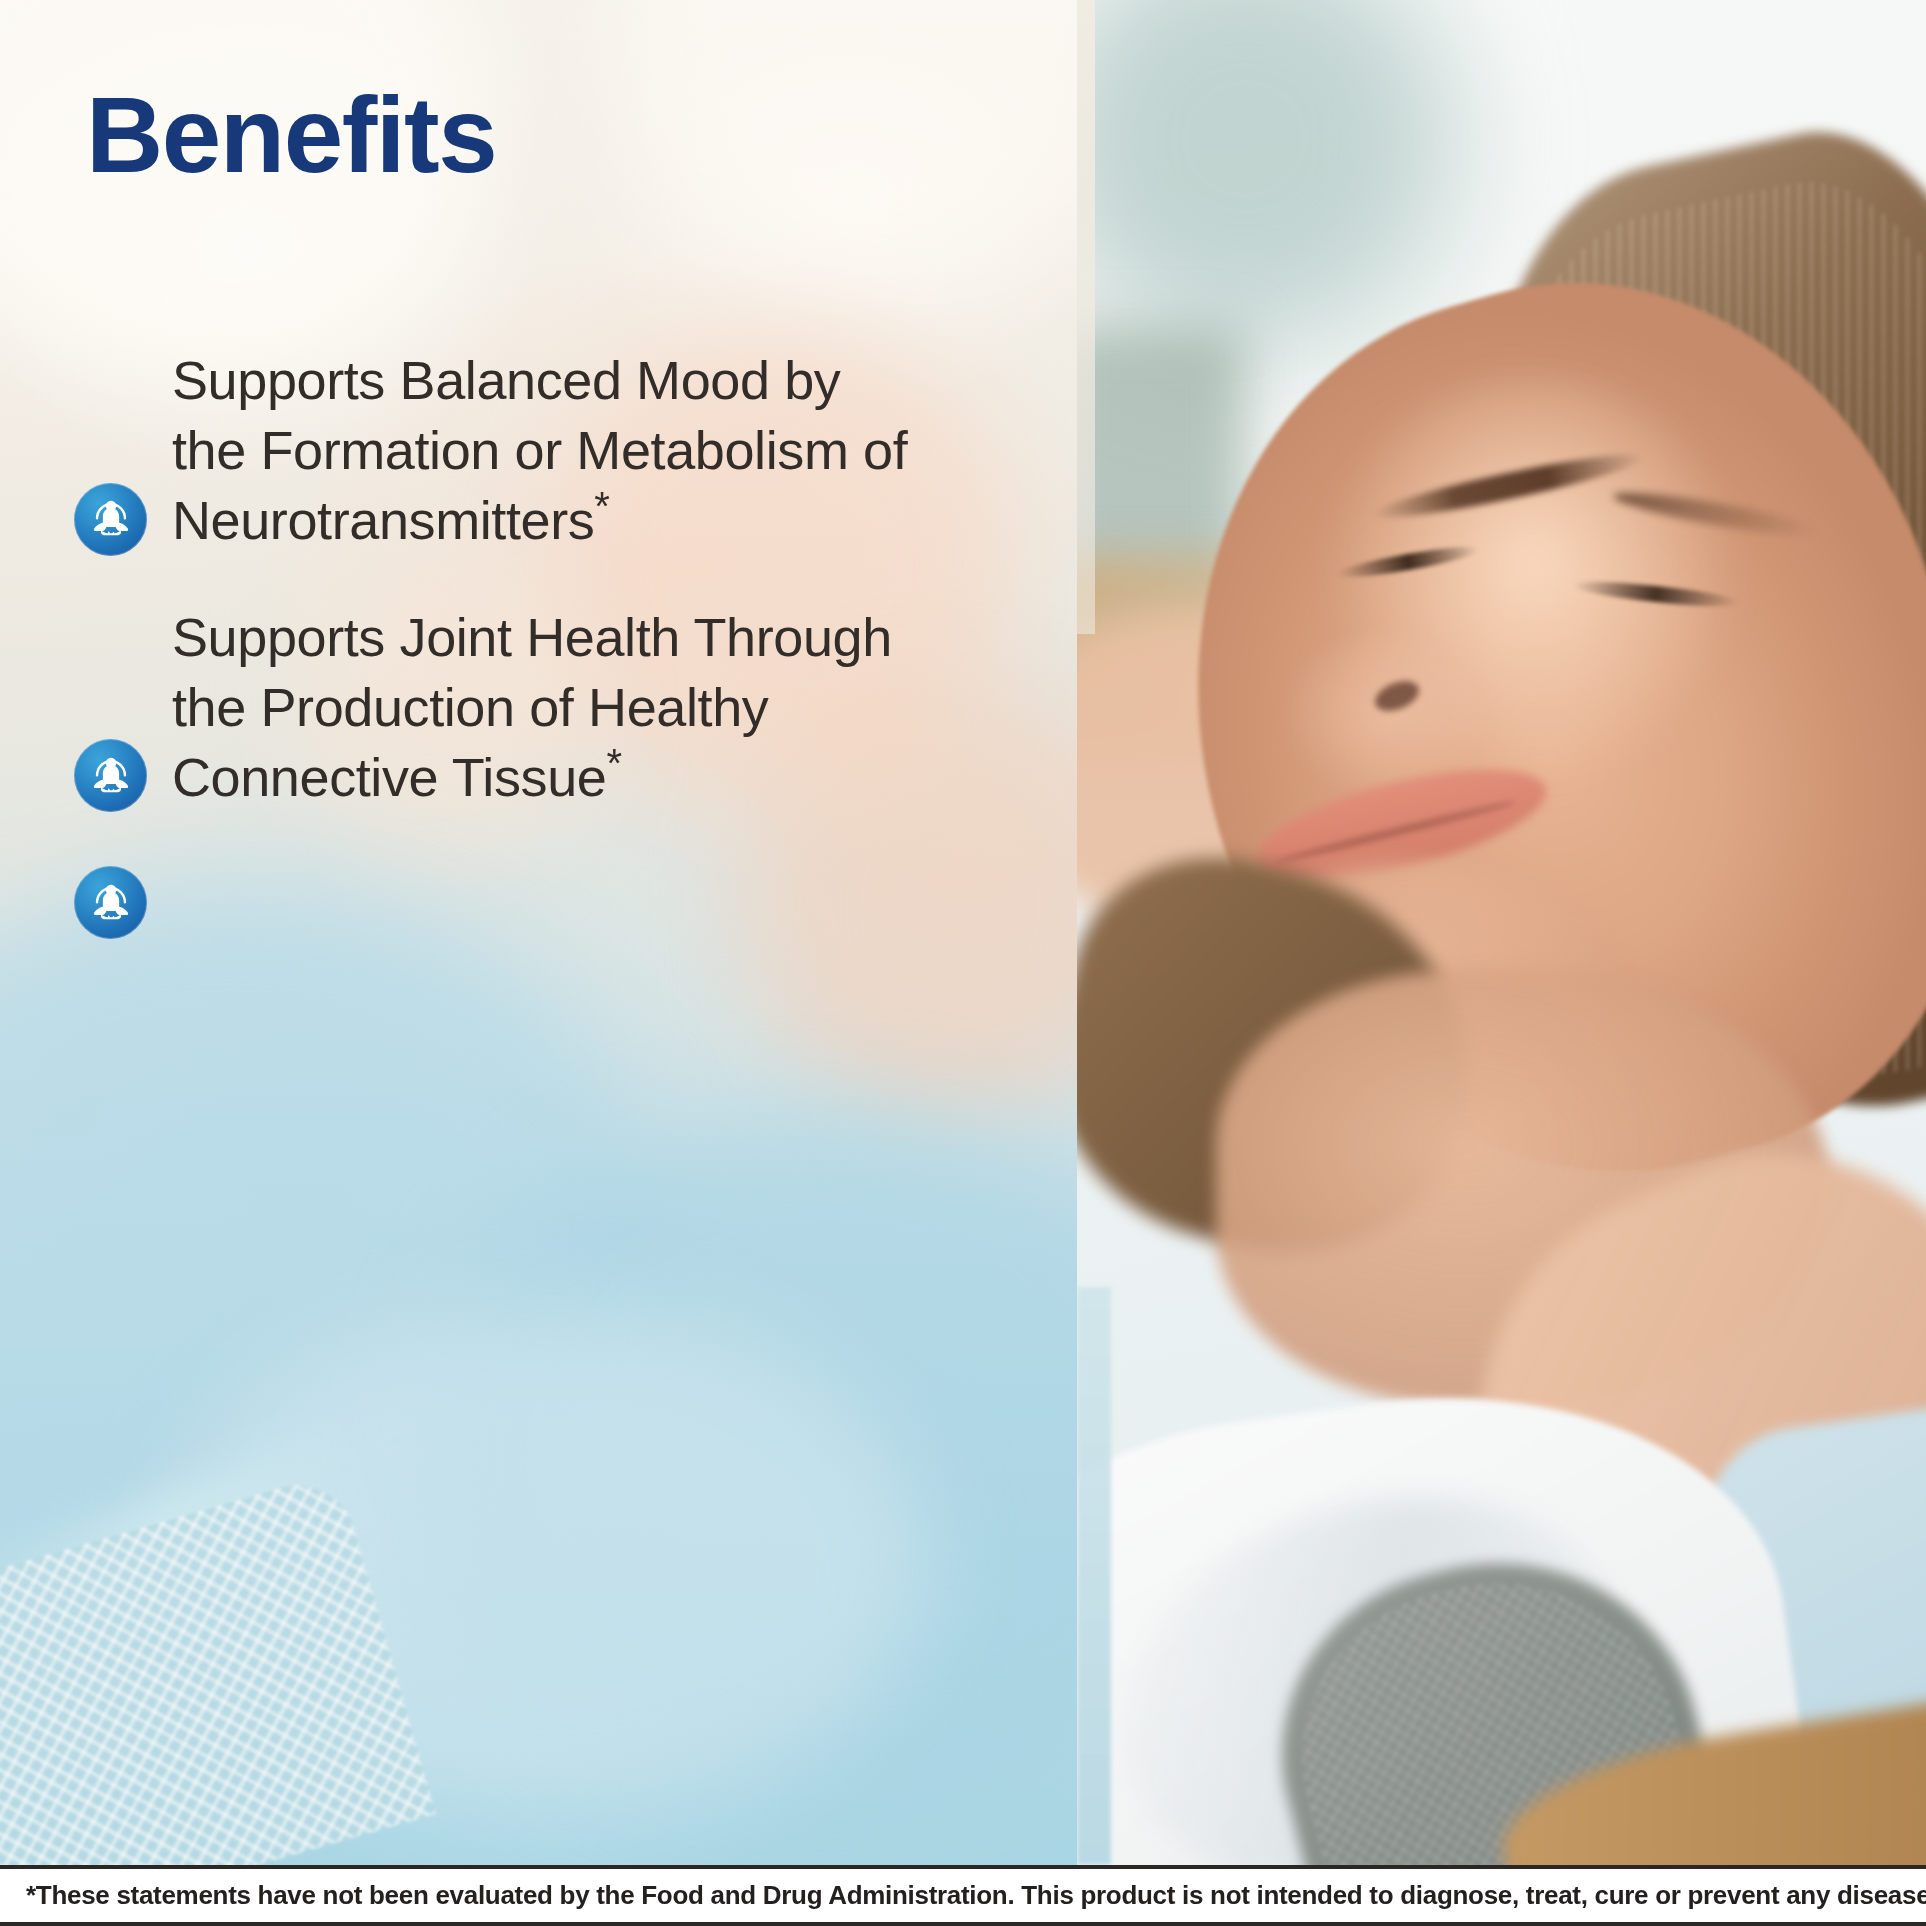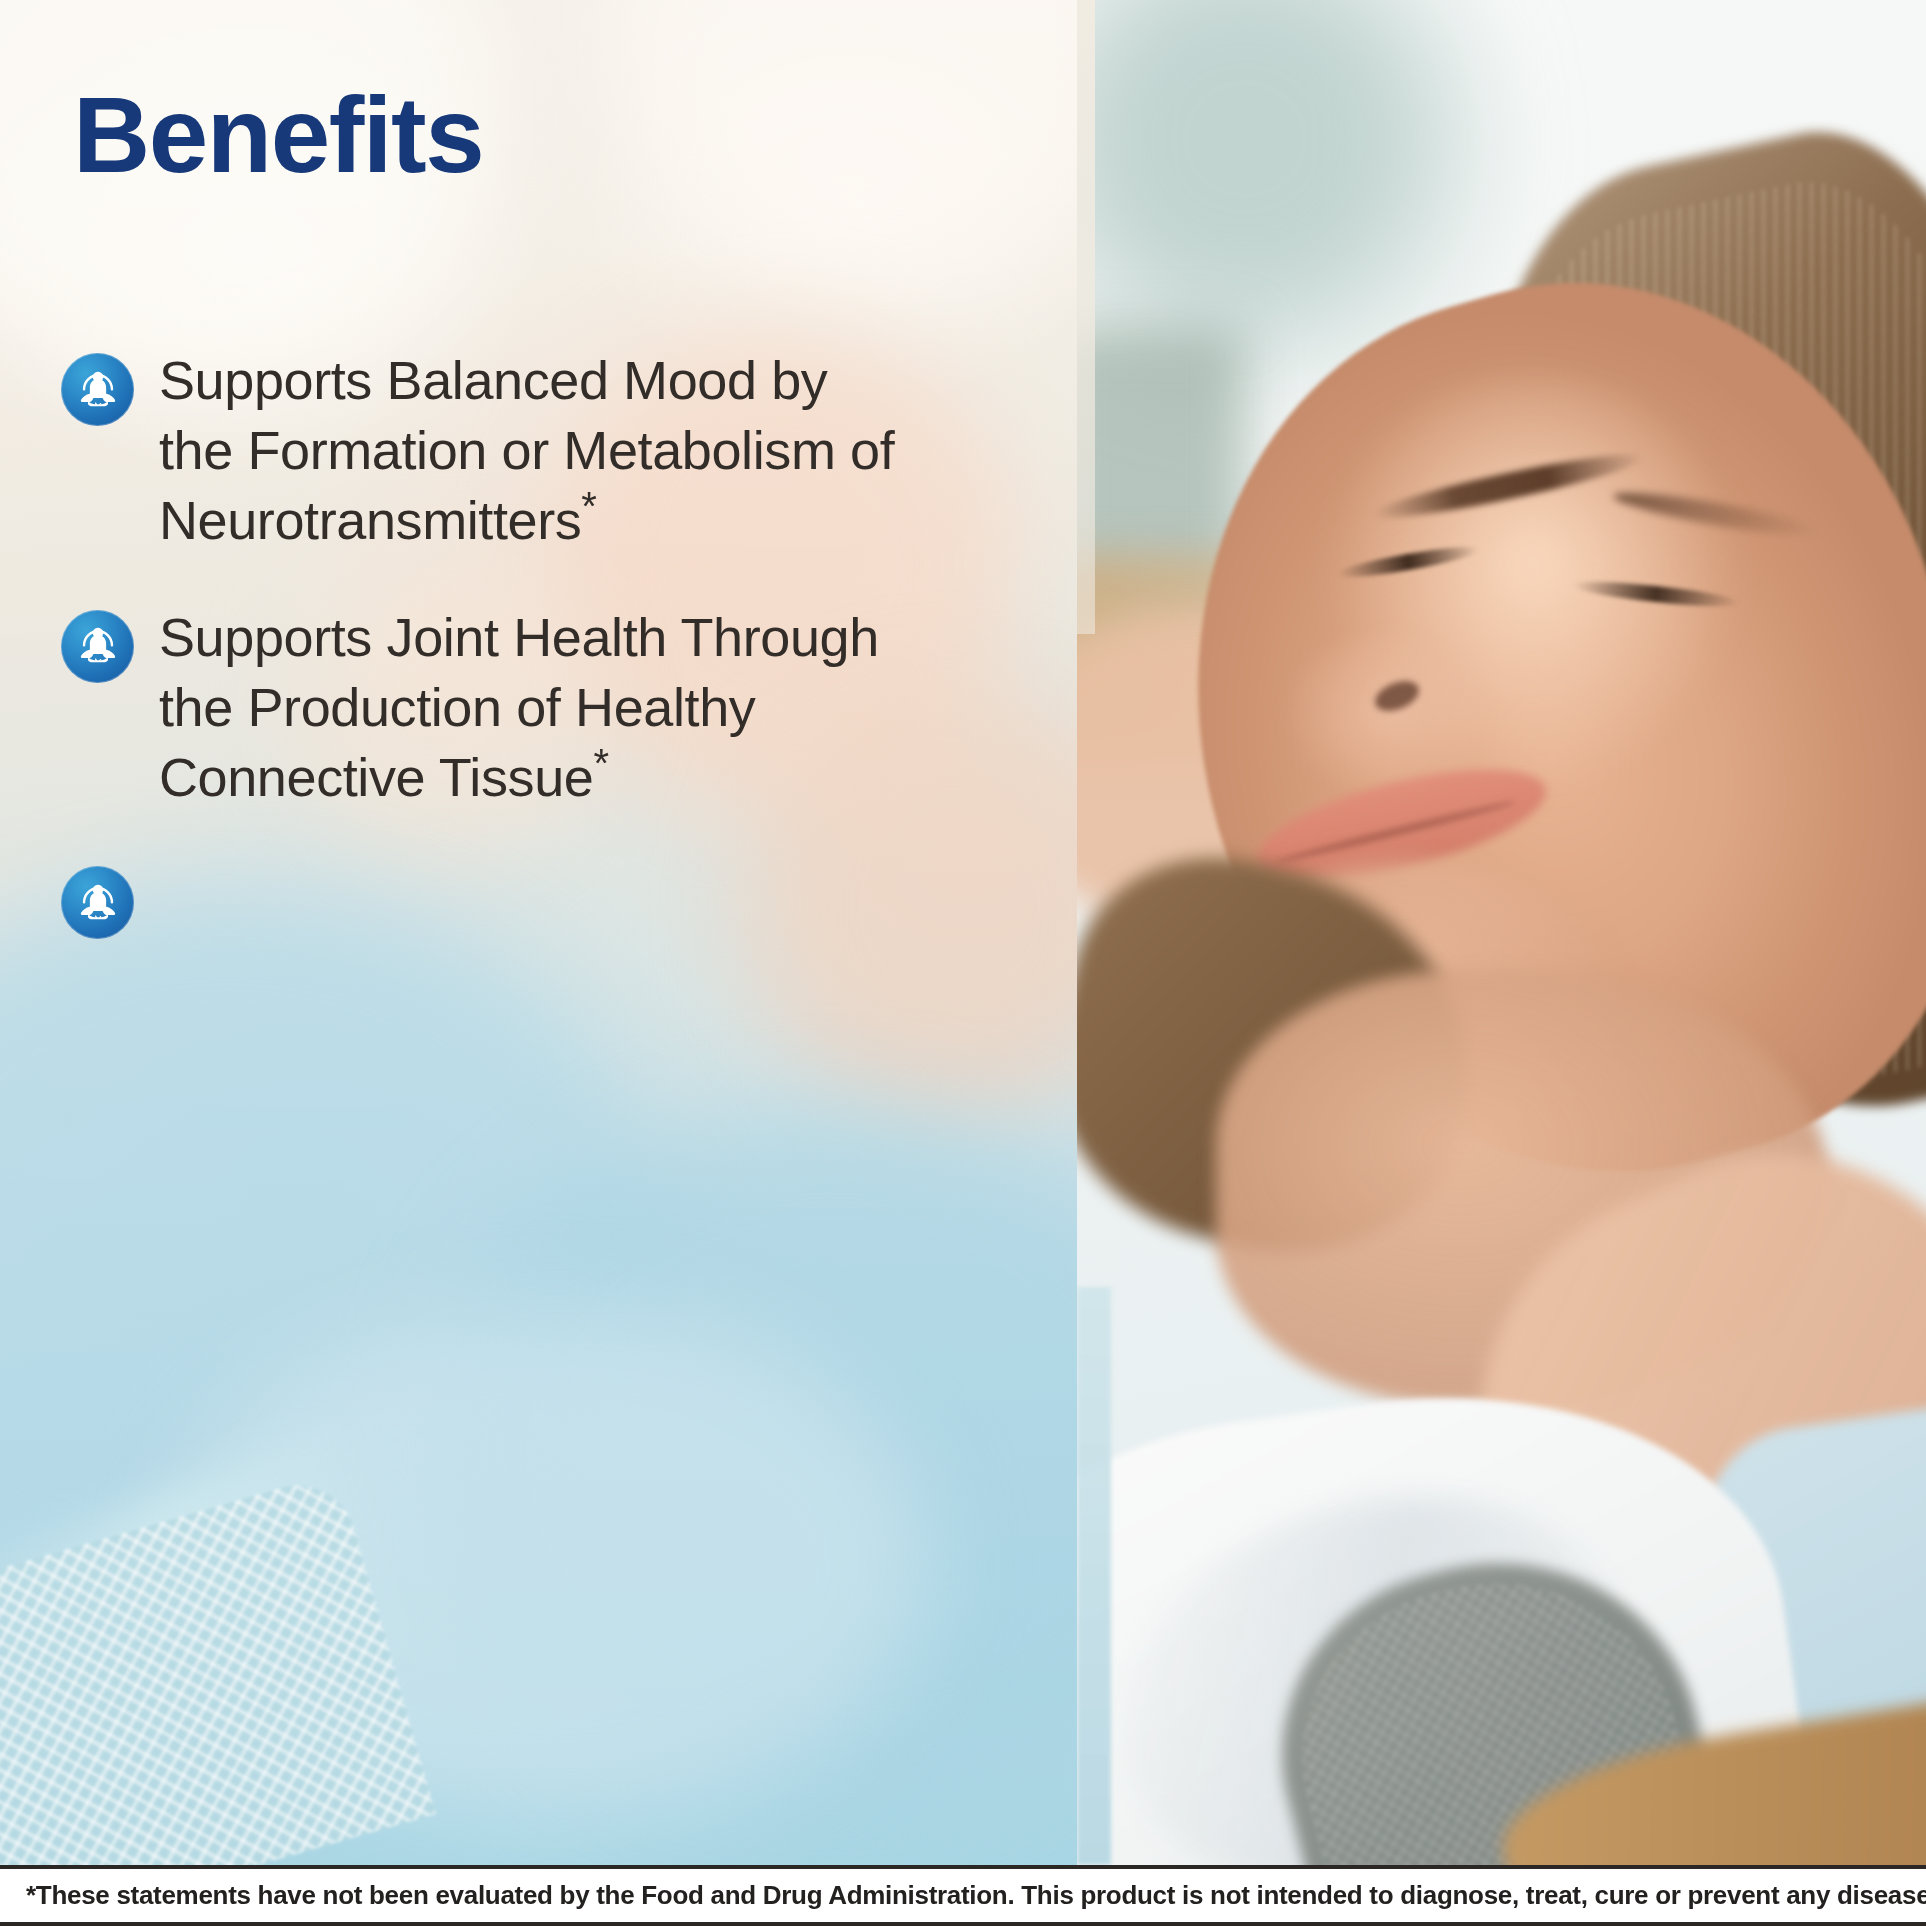--- a/index.html
+++ b/index.html
@@ -120,21 +120,21 @@
 
   
   .bg-wash {
     position: absolute;
     inset: 0;
     background: linear-gradient(180deg, rgba(255,255,255,0.30) 0%, rgba(255,255,255,0.12) 38%, rgba(255,255,255,0.05) 70%, rgba(255,255,255,0.0) 100%);
   }
 
   .left-content {
     position: absolute;
-    left: 0; top: 0;
+    left: 13px; top: 0;
     width: 100%;
     height: 100%;
   }
 
   .page-title {
     position: absolute;
     left: 73px;
     top: 79px;
     font-size: 107px;
     line-height: 1.05;
@@ -146,21 +146,21 @@
 
   .benefit-list {
     position: absolute;
     left: 61px;
     top: 345px;
     width: 990px;
   }
 
   .benefit-item {
     display: flex;
-    align-items: flex-start;
+    align-items: flex-end;
     margin-bottom: 46px;
   }
 
   .benefit-icon {
     flex: 0 0 auto;
     width: 73px;
     height: 73px;
     margin-top: 8px;
     margin-right: 25px;
     border-radius: 50%;

